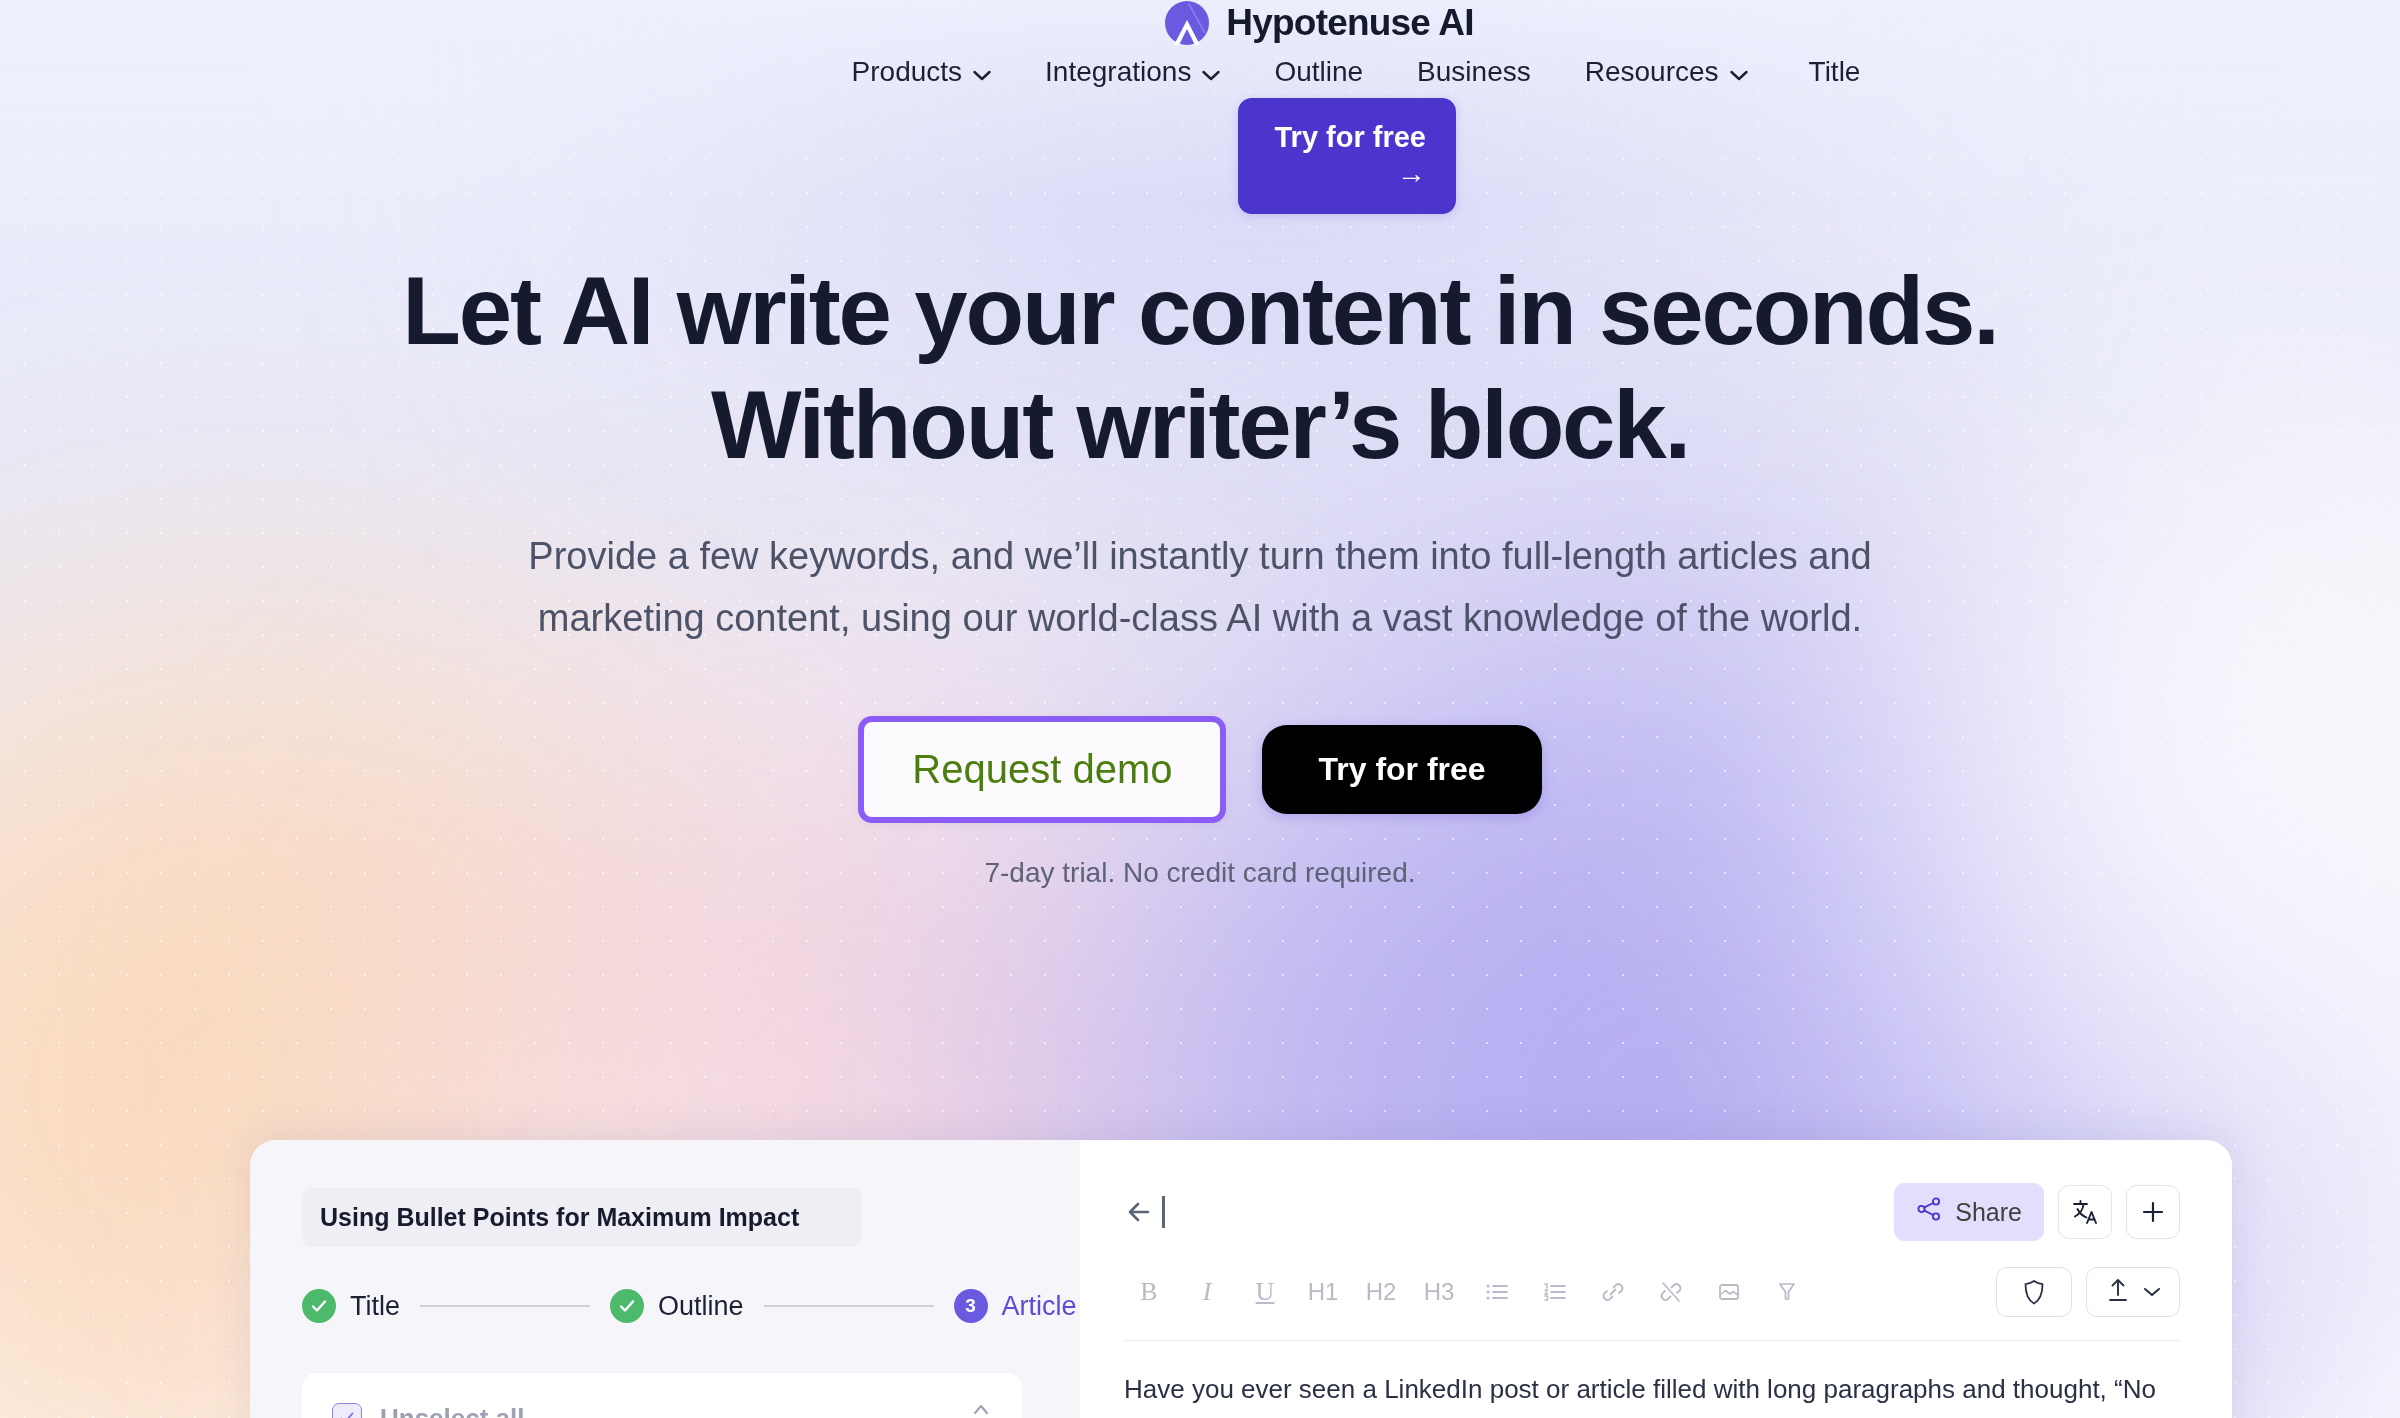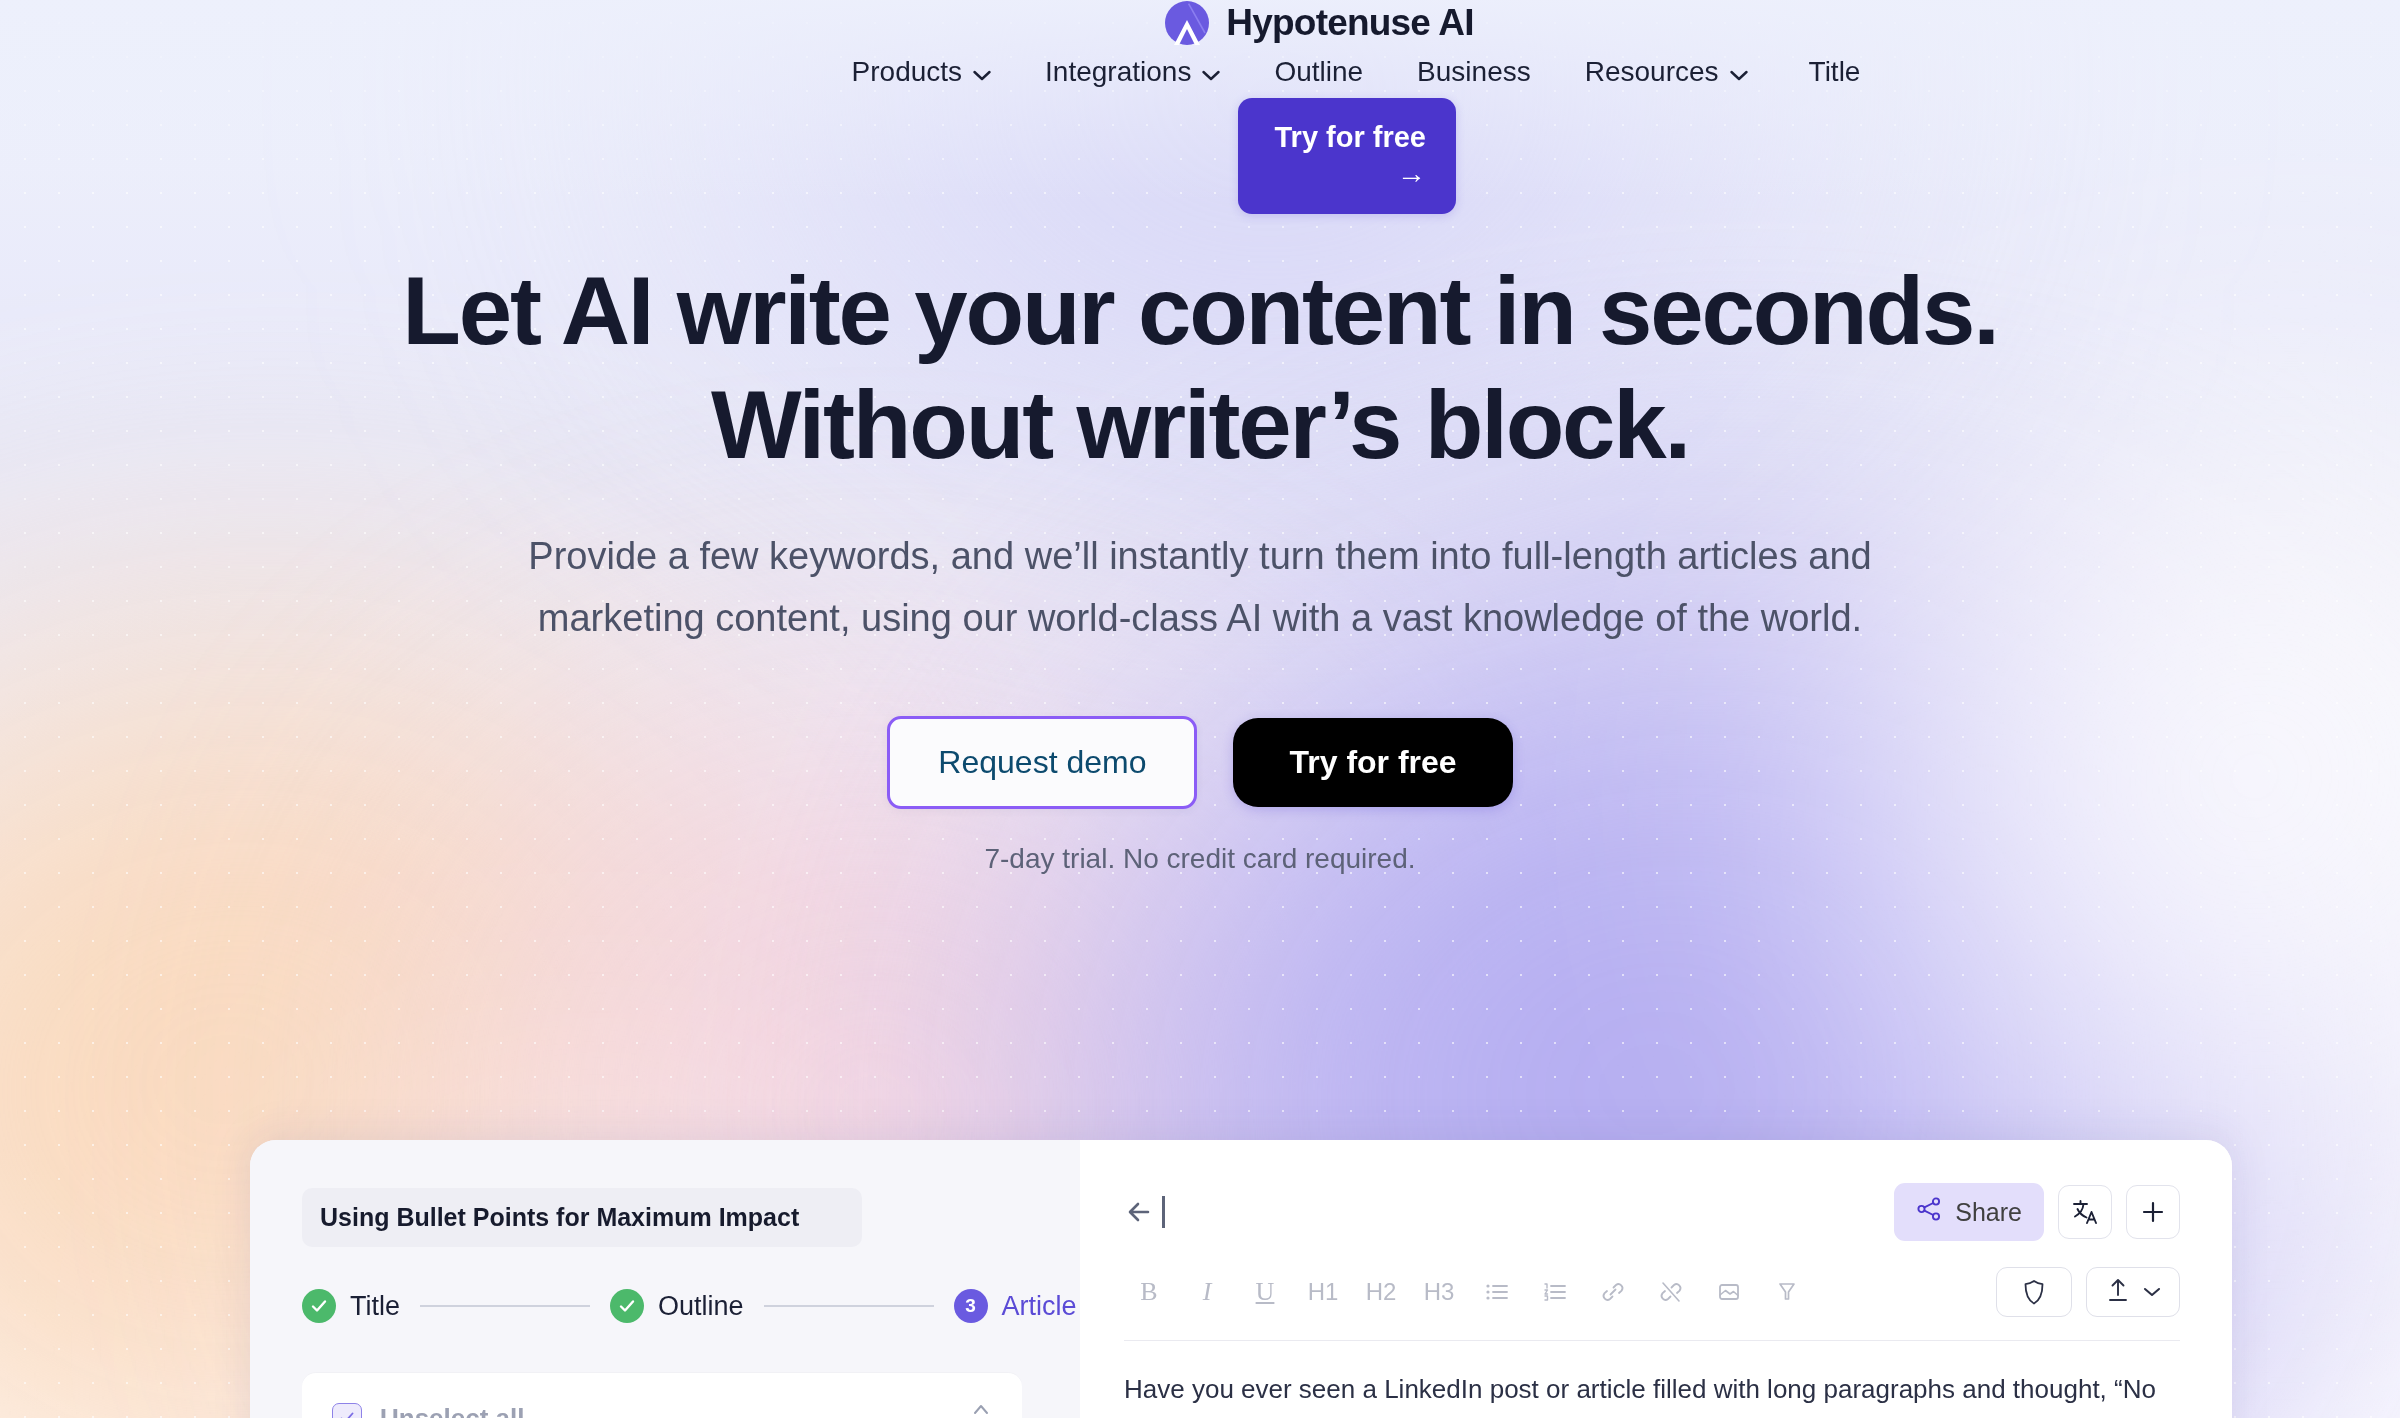--- a/index.html
+++ b/index.html
@@ -173,24 +173,24 @@
   }
   .cta-row {
     margin-top: 66px;
     display: flex;
     justify-content: center;
     align-items: center;
     gap: 36px;
   }
   .btn-demo {
     background: #fbfbfd;
-    color: #0c4a6e;
-    border: 3px solid #8b5cf6;
+    color: #4d7c0f;
+    border: 6px solid #8b5cf6;
     border-radius: 14px;
-    font-size: 32px;
+    font-size: 40px;
     font-weight: 500;
     padding: 25px 48px;
     cursor: pointer;
     font-family: "Liberation Sans", sans-serif;
     box-shadow: 0 2px 8px rgba(60,60,110,0.06);
   }
   .btn-free {
     background: #000000;
     color: #ffffff;
     border: none;

